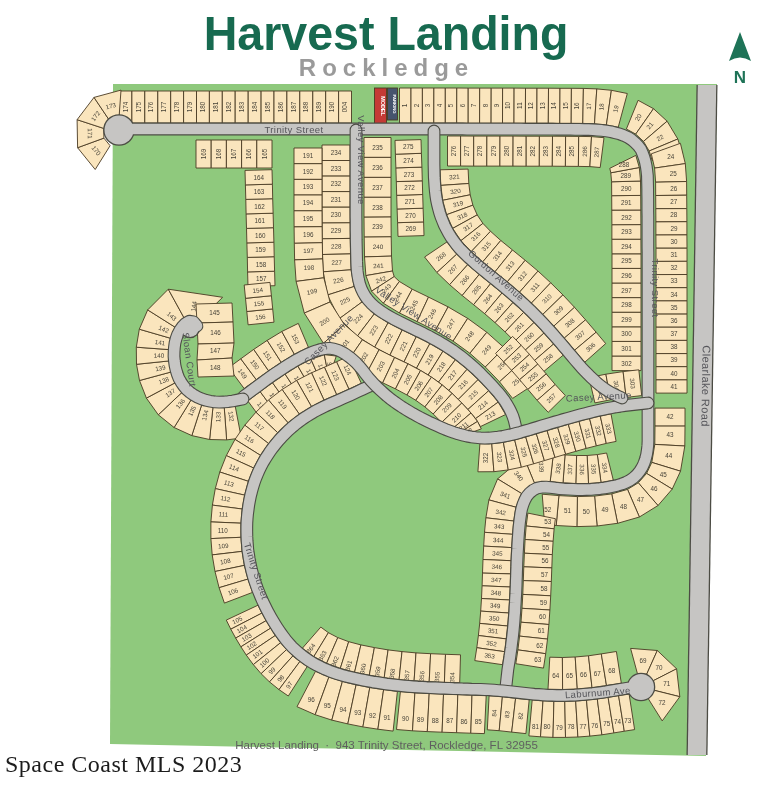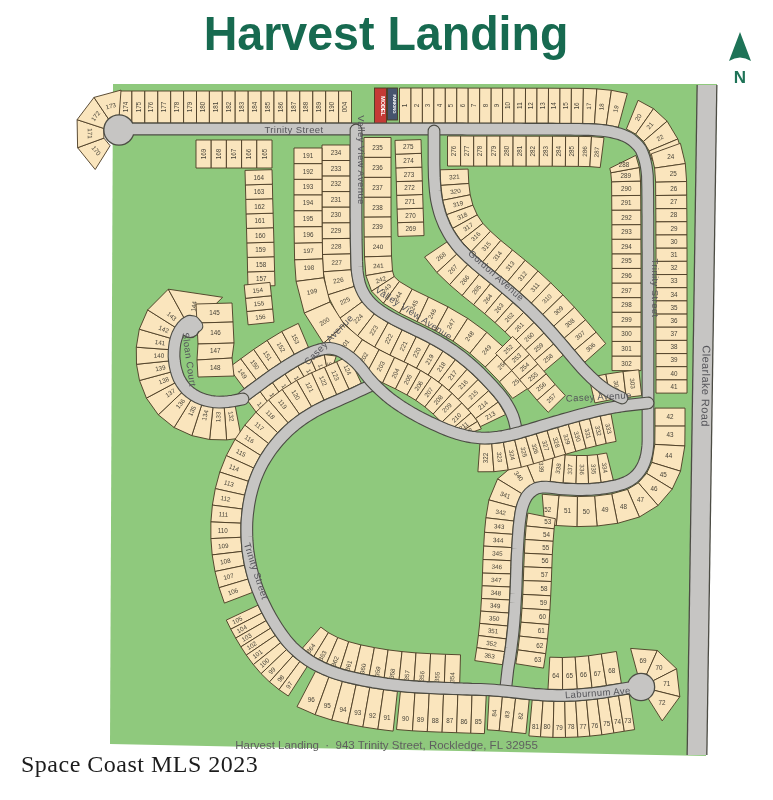--- a/index.html
+++ b/index.html
@@ -1,21 +1,21 @@
 <!DOCTYPE html>
 <html><head>
 <meta charset="utf-8">
 <style>
 html,body{margin:0;padding:0;background:#ffffff;width:773px;height:800px;overflow:hidden;}
 .page{position:relative;width:773px;height:800px;font-family:"Liberation Sans",sans-serif;}
 .title{position:absolute;top:6px;left:0;width:100%;text-align:center;color:#176a50;font-size:48px;font-weight:bold;white-space:nowrap;}
 .title span{display:inline-block;transform:scaleX(0.97);transform-origin:center;}
 .subtitle{position:absolute;top:54px;left:0;width:100%;text-align:center;color:#9a9a9a;font-size:24px;font-weight:bold;letter-spacing:6px;}
 .mapwrap{position:absolute;top:0;left:0;}
-.mls{position:absolute;left:5px;top:751px;font-family:"Liberation Serif",serif;font-size:24px;color:#1c1c1c;letter-spacing:0.5px;margin-left:16px;}
+.mls{position:absolute;left:5px;top:751px;font-family:"Liberation Serif",serif;font-size:24px;color:#1c1c1c;letter-spacing:0.5px;}
 .addr{position:absolute;top:739px;left:0;width:100%;text-align:center;color:#5f5f5f;font-size:11.5px;}
 .north{position:absolute;left:722px;top:30px;width:36px;text-align:center;}
 .north .n{color:#1e7357;font-weight:bold;font-size:17px;line-height:1;margin-top:1px;}
 </style>
 </head>
 <body>
 <div class="page">
 
 <div class="mapwrap">
 <svg width="773" height="800" viewBox="0 0 773 800">
@@ -960,20 +960,21 @@
 <text x="599.0" y="400.0" font-family="Liberation Sans, sans-serif" font-size="9.5" fill="#55555a" text-anchor="middle" letter-spacing="0.4" transform="rotate(-3.0 599.0 400.0)">Casey Avenue</text>
 <text x="494.0" y="278.0" font-family="Liberation Sans, sans-serif" font-size="9.5" fill="#55555a" text-anchor="middle" letter-spacing="0.4" transform="rotate(42.0 494.0 278.0)">Gordon Avenue</text>
 <text x="186.0" y="360.0" font-family="Liberation Sans, sans-serif" font-size="9.5" fill="#55555a" text-anchor="middle" letter-spacing="0.4" transform="rotate(82.0 186.0 360.0)">Sloan Court</text>
 <text x="598.0" y="696.0" font-family="Liberation Sans, sans-serif" font-size="9.5" fill="#55555a" text-anchor="middle" letter-spacing="0.4" transform="rotate(-4.0 598.0 696.0)">Laburnum Ave</text>
 <text x="702.0" y="386.0" font-family="Liberation Sans, sans-serif" font-size="11.0" fill="#55555a" text-anchor="middle" letter-spacing="0.4" transform="rotate(90.9 702.0 386.0)">Clearlake Road</text>
 </svg>
 </div>
 
 <div class="title"><span>Harvest Landing</span></div>
 
+<div class="subtitle">Rockledge</div>
 
 <div class="north">
 <svg width="36" height="34" viewBox="0 0 36 34">
         <path d="M18 2 L29 31 Q18 24 7 31 Z" fill="#1e7357"></path>
       </svg>
 <div class="n">N</div>
 </div>
 
 <div class="mls">Space Coast MLS 2023</div>
 

